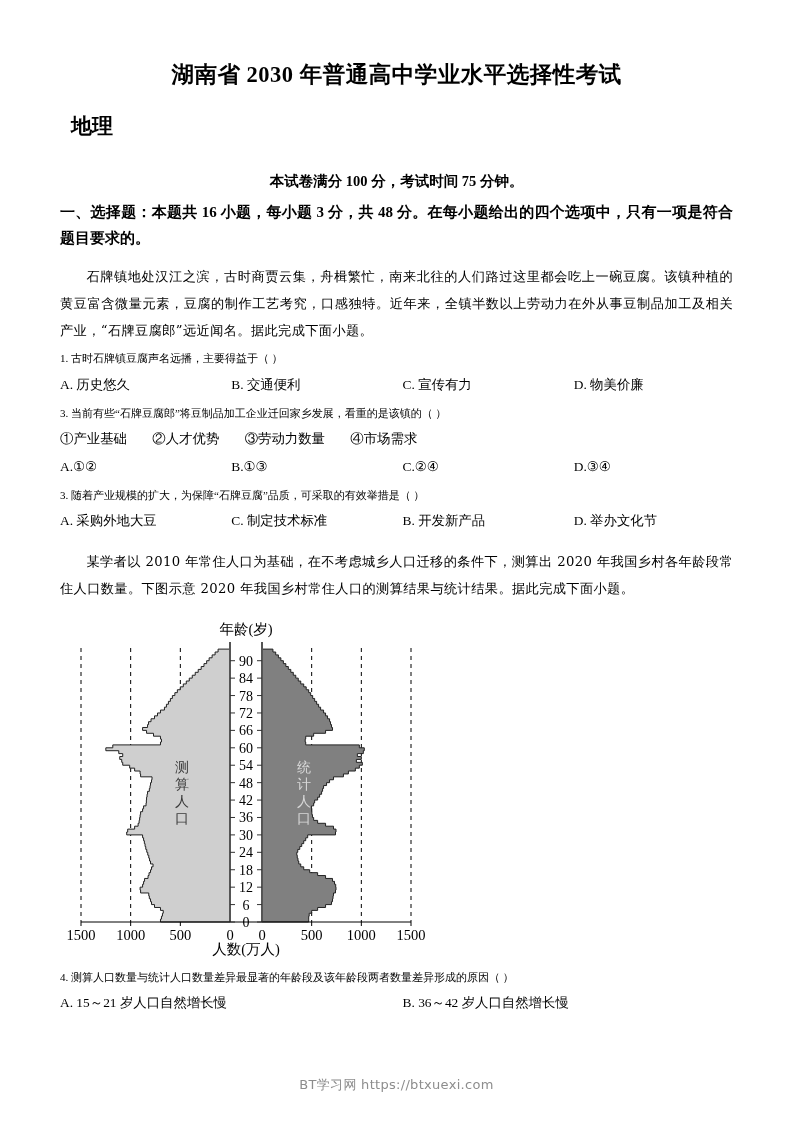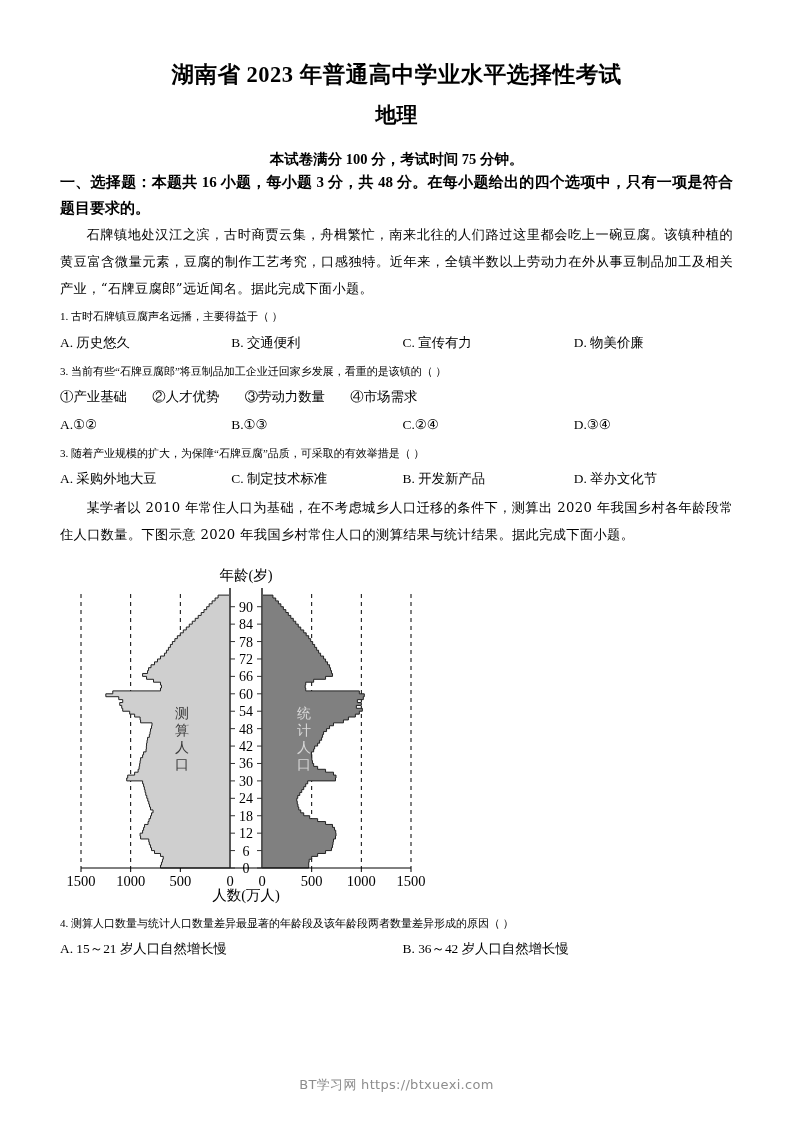--- a/index.html
+++ b/index.html
@@ -21,47 +21,46 @@
   .title-main{
     text-align:center;
     font-size:22.5px;
     font-weight:bold;
     letter-spacing:.5px;
     margin:0;
     padding-top:60px;
     line-height:1.35;
   }
   .title-sub{
-    text-align:center;
     font-size:21px;
     font-weight:bold;
-    margin:0;
+    margin:11px;
     padding-top:11px;
     line-height:1.35;
   }
   .title-info{
     text-align:center;
     font-size:14.5px;
     font-weight:bold;
-    margin:0;
+    margin:8px;
     padding-top:20px;
   }
   .section-head{
     font-size:15px;
     font-weight:bold;
     line-height:1.75;
     text-align:justify;
   }
   .passage{
     font-family:"DejaVu Serif","Liberation Serif",serif;
     font-size:13.2px;
     line-height:2.05;
     text-indent:2em;
     text-align:justify;
-    margin-top:0;
+    margin-top:12px;
     letter-spacing:.4px;
   }
   .q-stem{
     font-size:11px;
     line-height:2.2;
     margin-top:2px;
     text-align:left;
   }
   .opt-row{
     display:flex;
@@ -91,21 +90,21 @@
     color:#8d8d8d;
     letter-spacing:.3px;
   }
   text{ font-family:"Liberation Serif","DejaVu Serif",serif; }
 </style>
 </head>
 <body>
 
 <div class="page">
 
-  <h1 class="title-main">湖南省 2023 年普通高中学业水平选择性考试</h1>
+  <h1 class="title-main">湖南省 2030 年普通高中学业水平选择性考试</h1>
   <h2 class="title-sub">地理</h2>
   <div class="title-info">本试卷满分 100 分，考试时间 75 分钟。</div>
 
   <div class="section-head">一、选择题：本题共 16 小题，每小题 3 分，共 48 分。在每小题给出的四个选项中，只有一项是符合题目要求的。</div>
 
   <div class="passage">石牌镇地处汉江之滨，古时商贾云集，舟楫繁忙，南来北往的人们路过这里都会吃上一碗豆腐。该镇种植的黄豆富含微量元素，豆腐的制作工艺考究，口感独特。近年来，全镇半数以上劳动力在外从事豆制品加工及相关产业，“石牌豆腐郎”远近闻名。据此完成下面小题。</div>
 
   <div class="q-stem">1. 古时石牌镇豆腐声名远播，主要得益于（      ）</div>
   <div class="opt-row">
     <div class="opt">A. 历史悠久</div>

